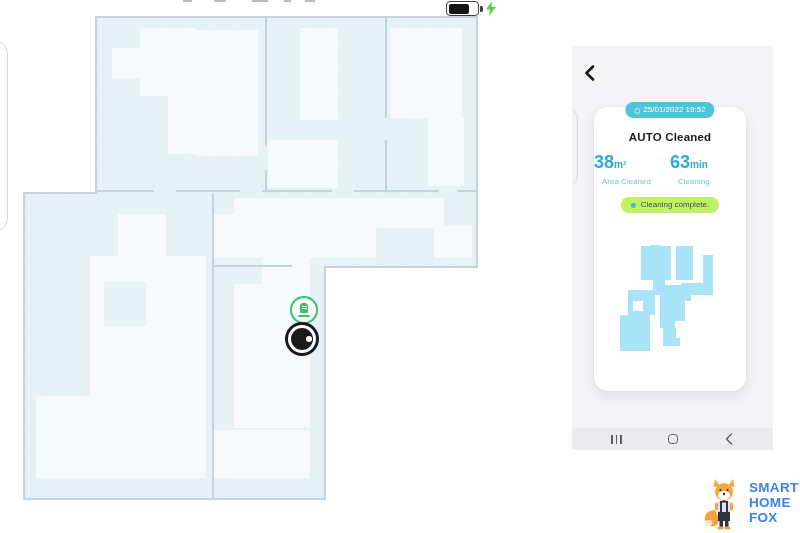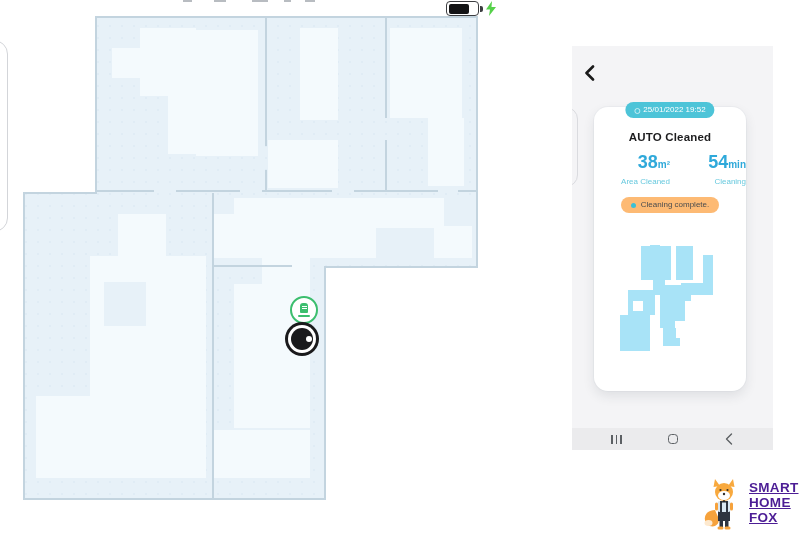--- a/index.html
+++ b/index.html
@@ -61,43 +61,43 @@
   }
   .date-badge{
     position:absolute;top:-5px;left:50%;transform:translateX(-50%);
     background:#4dc4d8;color:#ffffff;border-radius:9px;
     font-size:8px;line-height:8px;padding:4px 9px;white-space:nowrap;
     display:flex;align-items:flex-end;gap:3px;
   }
   .clock-dot{width:6px;height:6px;border-radius:50%;border:1px solid rgba(255,255,255,.65);box-sizing:border-box;flex:0 0 auto;}
   .card-title{margin-top:24px;text-align:center;font-weight:bold;font-size:11.5px;color:#1d1d1f;letter-spacing:.2px;}
   .stats-row{display:flex;margin-top:10px;}
-  .stat{flex:1;text-align:right;}
+  .stat{flex:1;text-align:left;}
   .stat-value{color:#2fa9da;font-weight:bold;font-size:18px;line-height:18px;}
   .stat-unit{font-size:10px;font-weight:bold;}
   .stat-label{margin-top:3px;font-size:8px;color:#68c9de;padding-left:8px;}
   .status-pill{
     margin:11px auto 0;width:max-content;display:flex;align-items:center;gap:5px;
-    background:#fdba74;border-radius:9px;padding:4px 10px;
+    background:#bef264;border-radius:9px;padding:4px 10px;
   }
   .pill-dot{width:5px;height:5px;border-radius:50%;background:#3cc0d6;flex:0 0 auto;}
   .pill-text{font-size:8px;color:#4a4c4e;line-height:8px;}
   .mini-map{position:absolute;left:24px;top:138px;}
   
   .navbar{
     position:absolute;left:0;right:0;bottom:0;height:22px;background:#ebebed;
     display:flex;align-items:center;justify-content:center;
   }
   .nav-btn{width:56px;height:22px;display:flex;align-items:center;justify-content:center;background:none;border:none;padding:0;cursor:pointer;}
   .recents-glyph{display:flex;gap:3px;}
   .recents-glyph i{display:block;width:1.5px;height:9px;background:#5c6064;}
   .home-glyph{width:10px;height:10px;border:1.5px solid #5c6064;border-radius:3.5px;box-sizing:border-box;}
   
   .logo{position:absolute;left:703px;top:474px;display:flex;align-items:center;gap:4px;}
-  .logo-text{font-weight:bold;font-size:13.5px;line-height:15px;color:#4c1d95;letter-spacing:.3px;text-decoration:underline;}
+  .logo-text{font-weight:bold;font-size:13.5px;line-height:15px;color:#3b82f6;letter-spacing:.3px;}
 </style>
 </head>
 <body>
 
 <div class="page-edge"></div>
 
 <div class="cutmark" style="left:183px;width:9px"></div>
 <div class="cutmark" style="left:214px;width:12px"></div>
 <div class="cutmark" style="left:252px;width:16px"></div>
 <div class="cutmark" style="left:284px;width:7px"></div>
@@ -192,21 +192,21 @@
 
     <div class="stats-row">
       <div class="stat">
         <div class="stat-value">
           <span>38</span><span class="stat-unit">m²</span>
         </div>
         <div class="stat-label">Area Cleaned</div>
       </div>
       <div class="stat">
         <div class="stat-value">
-          <span>54</span><span class="stat-unit">min</span>
+          <span>63</span><span class="stat-unit">min</span>
         </div>
         <div class="stat-label">Cleaning</div>
       </div>
     </div>
 
     <div class="status-pill">
       <span class="pill-dot"></span>
       <span class="pill-text">Cleaning complete.</span>
     </div>
 

